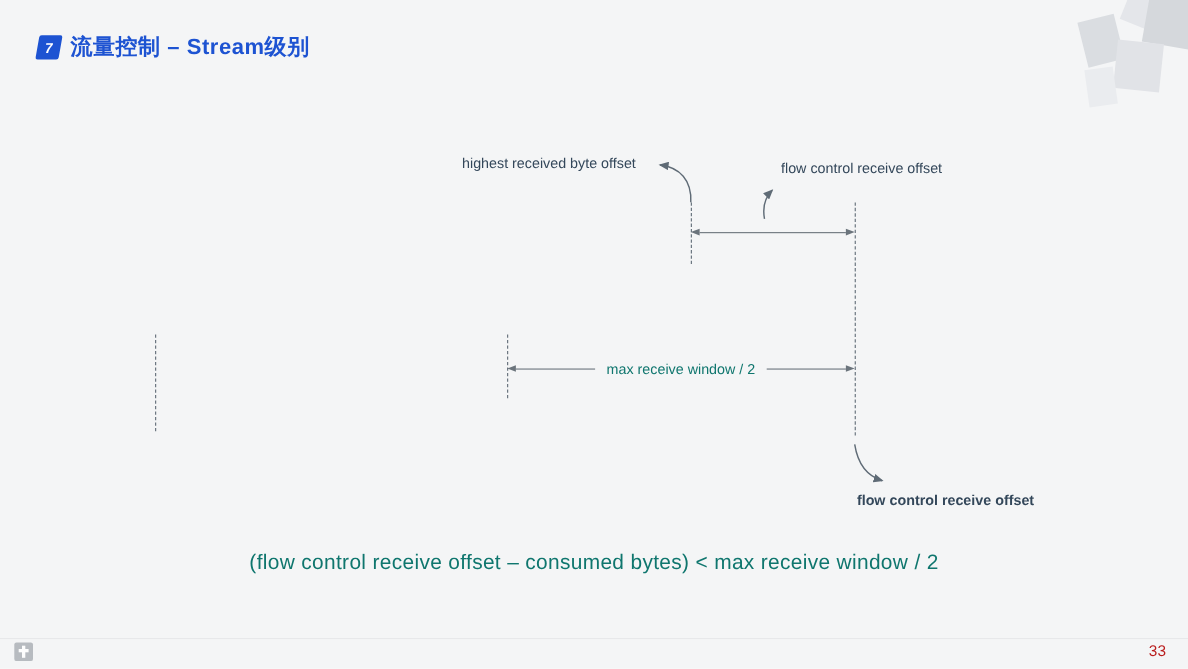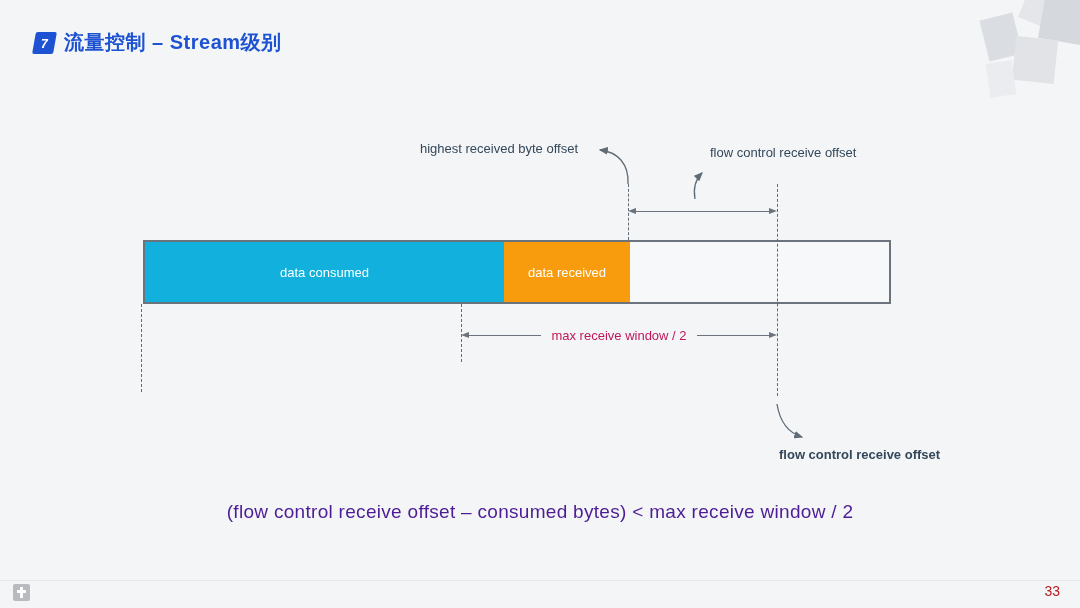--- a/index.html
+++ b/index.html
@@ -43,30 +43,30 @@
   .d-141{left:141px;top:304px;height:88px;}
   .d-461{left:461px;top:304px;height:58px;}
 
   
   .measure{position:absolute;display:flex;align-items:center;height:18px;z-index:3;}
   .measure .line{flex:1;height:1px;background:#6b747c;}
   .measure .ah-l{width:0;height:0;border-top:3.5px solid transparent;border-bottom:3.5px solid transparent;
                  border-right:8px solid #6b747c;}
   .measure .ah-r{width:0;height:0;border-top:3.5px solid transparent;border-bottom:3.5px solid transparent;
                  border-left:8px solid #6b747c;}
-  .measure .mlabel{padding:0 10px;font-size:13px;color:#be185d;white-space:nowrap;}
+  .measure .mlabel{padding:0 10px;font-size:13px;color:#0f766e;white-space:nowrap;}
   .m-window{left:628px;top:202px;width:149px;}
   .m-half{left:461px;top:326px;width:316px;}
   .m-max{left:143px;top:369px;width:634px;}
 
   .curves{position:absolute;left:0;top:0;z-index:4;pointer-events:none;}
 
   
   .formula{position:absolute;left:0;right:0;top:501px;text-align:center;font-size:19px;
-           color:#4c1d95;letter-spacing:.3px;}
+           color:#0f766e;letter-spacing:.3px;}
 
   
   .footer-divider{position:absolute;left:0;right:0;top:580px;height:1px;background:#e7e8ea;}
   .logo{position:absolute;left:13px;top:584px;width:17px;height:17px;background:#b7bbc0;border-radius:2px;}
   .logo .v{position:absolute;left:7px;top:3px;width:3px;height:11px;background:#fdfdfd;}
   .logo .h{position:absolute;left:4px;top:6px;width:9px;height:3px;background:#fdfdfd;}
   .page-num{position:absolute;right:20px;top:583px;font-size:14px;color:#b91c1c;}
 </style>
 </head>
 <body>
@@ -98,31 +98,20 @@
     <path d="M 695 199 C 693 188 696 179 702 173" fill="none" stroke="#5f6b76" stroke-width="1.3" marker-end="url(#ah)"></path>
     <path d="M 777 404 C 780 423 789 433 802 437" fill="none" stroke="#5f6b76" stroke-width="1.3" marker-end="url(#ah)"></path>
   </svg>
 
   <div class="measure m-window">
     <div class="ah-l"></div>
     <div class="line"></div>
     <div class="ah-r"></div>
   </div>
 
-  <div class="bar">
-    <div class="seg seg-consumed" style="background-color: rgb(18, 177, 221);">
-      <span>data consumed</span>
-    </div>
-    <div class="seg seg-received" style="background-color: rgb(248, 156, 14);">
-      <span>data received</span>
-    </div>
-    <div class="seg seg-free" style="background-color: rgb(247, 248, 249);">
-      <span></span>
-    </div>
-  </div>
 
   <div class="vdash d-628"></div>
   <div class="vdash d-777"></div>
   <div class="vdash d-141"></div>
   <div class="vdash d-461"></div>
 
   <div class="measure m-half">
     <div class="ah-l"></div>
     <div class="line"></div>
     <div class="mlabel">max receive window / 2</div>

